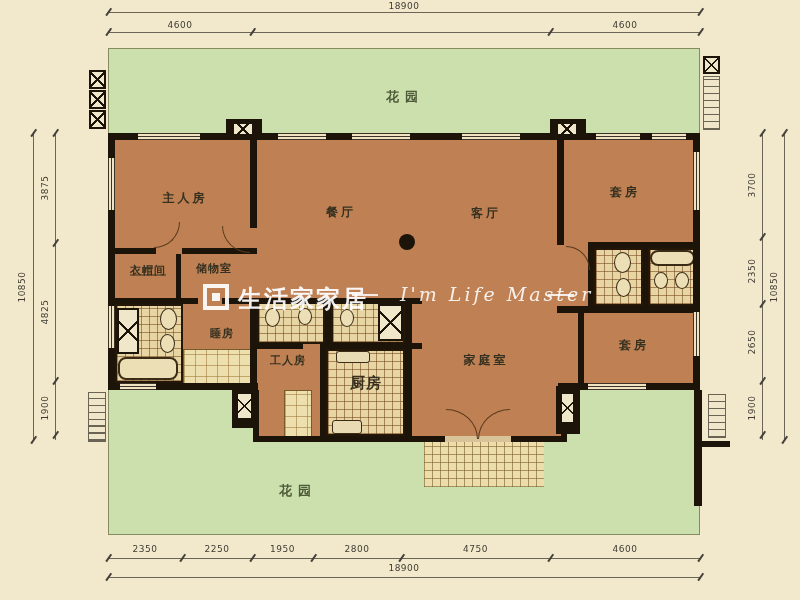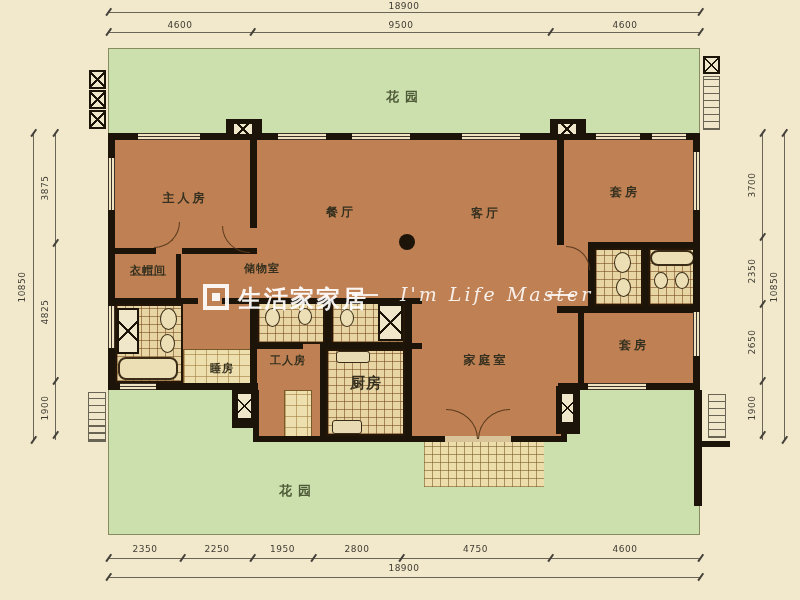--- a/index.html
+++ b/index.html
@@ -53,21 +53,20 @@
 </head>
 <body>
 
 <div id="stage">
 
   <div class="dimh" style="left:108px;top:1px;width:592px;">18900</div>
   <div class="hline" style="left:108px;top:12px;width:592px;"></div>
   <div class="tk" style="left:104px;top:11px;"></div>
   <div class="tk" style="left:696px;top:11px;"></div>
   <div class="dimh" style="left:108px;top:20px;width:144px;">4600</div>
-  <div class="dimh" style="left:252px;top:20px;width:298px;">9500</div>
   <div class="dimh" style="left:550px;top:20px;width:150px;">4600</div>
   <div class="hline" style="left:108px;top:32px;width:592px;"></div>
   <div class="tk" style="left:104px;top:31px;"></div>
   <div class="tk" style="left:248px;top:31px;"></div>
   <div class="tk" style="left:546px;top:31px;"></div>
   <div class="tk" style="left:696px;top:31px;"></div>
 
   <div class="dimh" style="left:108px;top:544px;width:74px;">2350</div>
   <div class="dimh" style="left:182px;top:544px;width:70px;">2250</div>
   <div class="dimh" style="left:252px;top:544px;width:61px;">1950</div>
@@ -217,22 +216,22 @@
   <div class="a" style="left:445px;top:436px;width:66px;height:6px;background:#d9c49a;"></div>
   <div class="arc" style="left:446px;top:409px;width:32px;height:30px;border-top:1.5px solid #5a3a1c;border-right:1.5px solid #5a3a1c;border-radius:0 100% 0 0;"></div>
   <div class="arc" style="left:478px;top:409px;width:32px;height:30px;border-top:1.5px solid #5a3a1c;border-left:1.5px solid #5a3a1c;border-radius:100% 0 0 0;"></div>
 
   <div class="glabel" style="left:405px;top:97px;">花园</div>
   <div class="rlabel" style="left:185px;top:198px;">主人房</div>
   <div class="rlabel" style="left:341px;top:212px;">餐厅</div>
   <div class="rlabel" style="left:486px;top:213px;">客厅</div>
   <div class="rlabel" style="left:625px;top:192px;">套房</div>
   <div class="rlabel" style="left:148px;top:270px;font-size:11px;letter-spacing:1px;text-decoration:underline;">衣帽间</div>
-  <div class="rlabel" style="left:214px;top:268px;font-size:11px;letter-spacing:1px;margin-left:48px;">储物室</div>
-  <div class="rlabel" style="left:222px;top:333px;font-size:11px;letter-spacing:1px;margin-top:35px;">睡房</div>
+  <div class="rlabel" style="left:214px;top:268px;font-size:11px;letter-spacing:1px;">储物室</div>
+  <div class="rlabel" style="left:222px;top:333px;font-size:11px;letter-spacing:1px;">睡房</div>
   <div class="rlabel" style="left:288px;top:360px;font-size:11px;letter-spacing:1px;">工人房</div>
   <div class="rlabel" style="left:366px;top:383px;font-size:15px;letter-spacing:1px;">厨房</div>
   <div class="rlabel" style="left:486px;top:360px;text-align:center;">家庭室</div>
   <div class="rlabel" style="left:634px;top:345px;">套房</div>
   <div class="glabel" style="left:298px;top:491px;">花园</div>
 
   <div class="wm-logo" style="left:203px;top:284px;">
       <span></span>
     </div>
   <div class="wm-brand" style="left:238px;top:283px;">生活家家居</div>

